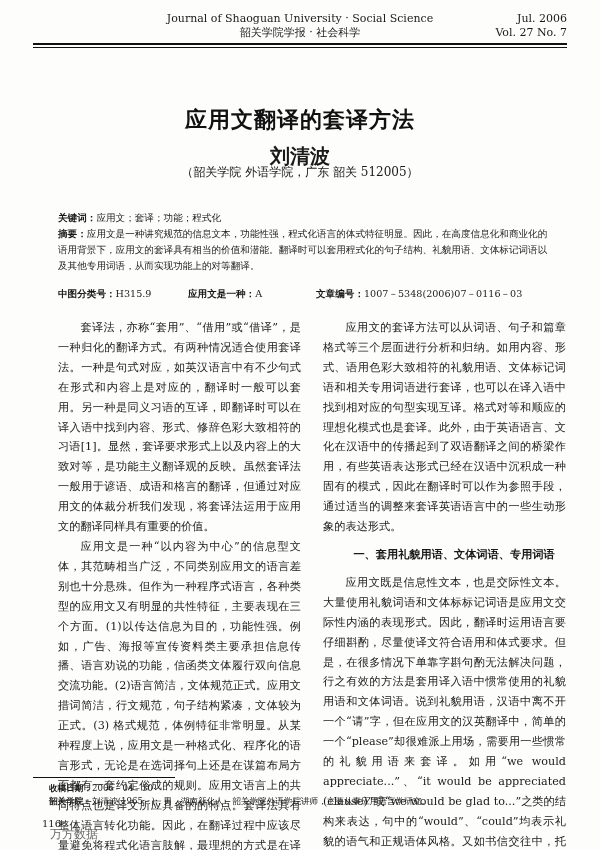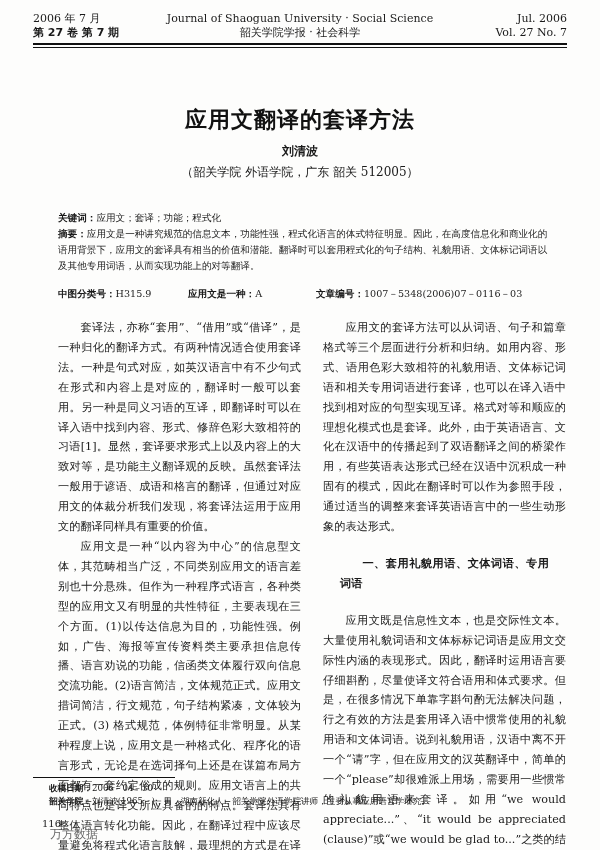--- a/index.html
+++ b/index.html
@@ -6,46 +6,42 @@
   body { width:600px; height:850px; background:#fdfdfc; color:#1a1a1a; position:relative; overflow:hidden;
          font-family: "DejaVu Serif", "Liberation Serif", serif; }
   .hdr { position:absolute; left:33px; right:33px; top:12px; height:30px; font-size:11px; line-height:14px; }
   .hdr .l, .hdr .c, .hdr .r { position:absolute; top:0; }
   .hdr .l { left:0; }
   .hdr .c { left:0; right:0; text-align:center; }
   .hdr .r { right:0; text-align:right; }
   .hdr-rule { position:absolute; left:33px; right:33px; top:43px; height:2px; background:#111; }
   .hdr-rule2 { position:absolute; left:33px; right:33px; top:47px; height:1px; background:#111; }
   .title { position:absolute; left:0; right:0; top:105px; text-align:center; font-family:"DejaVu Sans", sans-serif; font-size:22px; letter-spacing:1px; font-weight:bold; color:#111; }
-  .author { position:absolute; left:0; right:0; top:143px; text-align:center; font-family:"DejaVu Sans", sans-serif; font-size:12px; font-weight:bold; }
+  .author { position:absolute; left:0; right:0; top:143px; text-align:center; font-family:"DejaVu Sans", sans-serif; font-size:20px; font-weight:bold; }
   .affil { position:absolute; left:0; right:0; top:164px; text-align:center; font-size:12px; }
   .abs { position:absolute; left:58px; right:50px; top:210px; font-size:9.6px; line-height:16px; }
   .abs b { font-family:"DejaVu Sans", sans-serif; }
   .meta { position:absolute; left:58px; top:275px; font-size:9.6px; right:50px; height:16px; }
   .meta span { position:absolute; top:13px; white-space:nowrap; }
   .meta b { font-family:"DejaVu Sans", sans-serif; }
   .col { position:absolute; top:318px; font-size:11.2px; line-height:19.9px; text-align:justify; }
   .col.left { left:58px; width:243px; }
   .col.right { left:323px; width:243px; }
   .col p { margin:0; text-indent:2em; }
-  .col h3 { margin:17px; font-size:11.2px; font-family:"DejaVu Sans", sans-serif; font-weight:bold; text-indent:2em; }
+  .col h3 { margin:8px; font-size:11.2px; font-family:"DejaVu Sans", sans-serif; font-weight:bold; text-indent:2em; }
   .fn-rule { position:absolute; left:33px; top:777px; width:142px; height:1px; background:#111; }
   .fn { position:absolute; left:37px; font-size:8.6px; line-height:12px; }
   .fn b { font-family:"DejaVu Sans", sans-serif;padding-left:12px; }
   .pgnum { position:absolute; left:42px; top:818px; font-size:10px; }
   .wm { position:absolute; left:50px; top:826px; font-size:12px; color:#666; }
 </style>
 </head>
 <body>
 
 <div class="hdr">
-  <div class="l">
-    <div>2006 年 7 月</div>
-    <div style="font-family:'DejaVu Sans',sans-serif;font-weight:bold;">第 27 卷  第 7 期</div>
-  </div>
   <div class="c">
     <div>Journal of Shaoguan University · Social  Science</div>
     <div>韶关学院学报 · 社会科学</div>
   </div>
   <div class="r">
     <div>Jul. 2006</div>
     <div>Vol. 27   No. 7</div>
   </div>
 </div>
 <div class="hdr-rule"></div>

